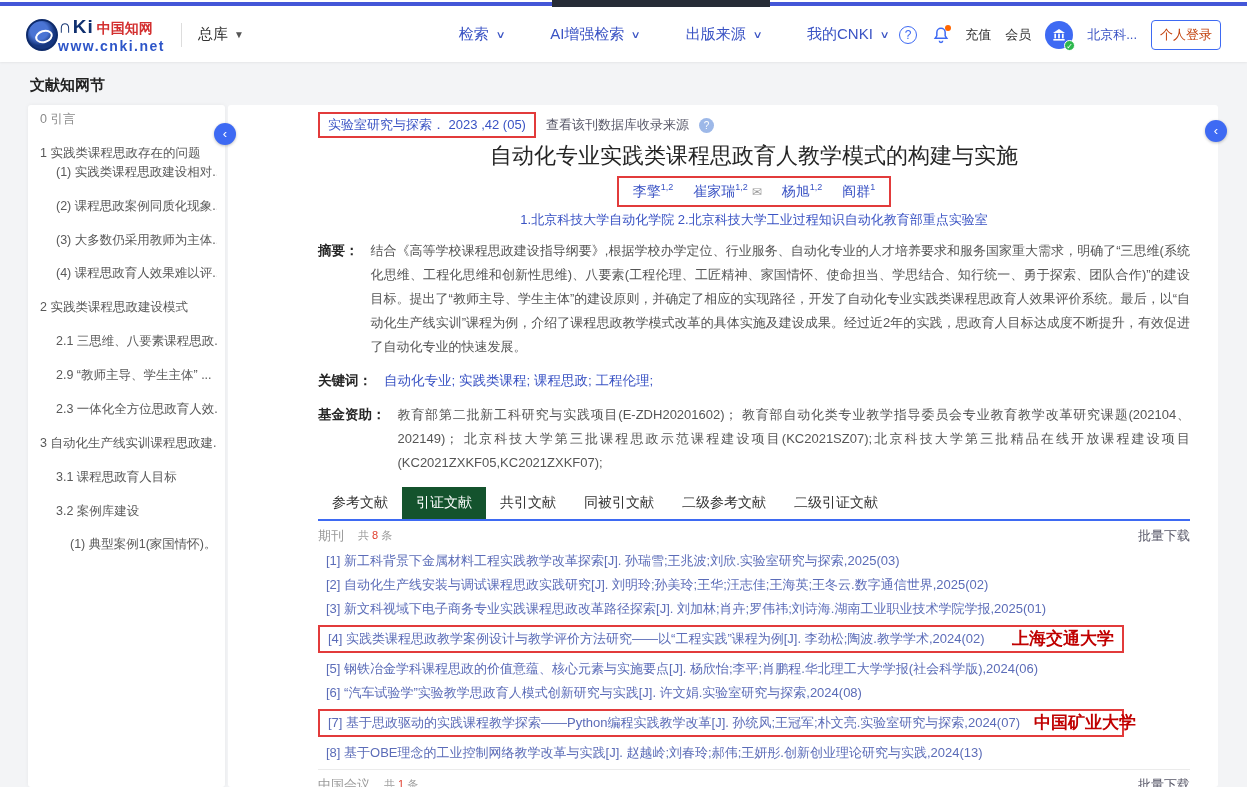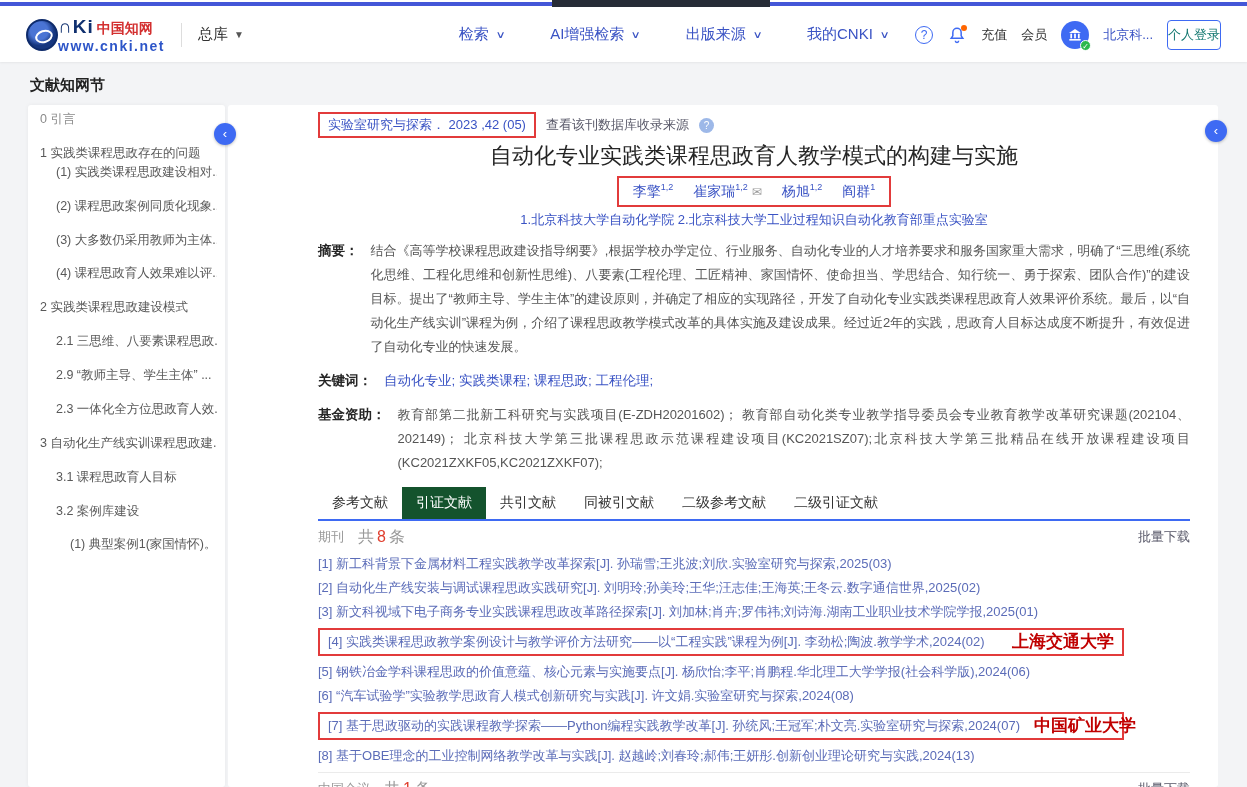--- a/index.html
+++ b/index.html
@@ -36,22 +36,22 @@
   .help-icon { width:18px; height:18px; border-radius:50%; border:1.5px solid #3e6af3; color:#3e6af3;
     font-size:12px; display:flex; align-items:center; justify-content:center; }
   .bell-wrap { position:relative; width:20px; height:20px; }
   .bell-dot { position:absolute; right:0; top:0; width:6px; height:6px; border-radius:50%; background:#f60; }
   .nav-text { font-size:13px; color:#333; cursor:pointer; }
   .org-badge { position:relative; width:28px; height:28px; border-radius:50%; background:#3e6af3;
     display:flex; align-items:center; justify-content:center; }
   .org-check { position:absolute; right:-2px; bottom:-2px; width:11px; height:11px; border-radius:50%;
     background:#2db84d; color:#fff; font-size:8px; line-height:11px; text-align:center; border:1px solid #fff; }
   .org-name { font-size:13px; color:#3a53c4; }
-  .login-btn { border:1px solid #3e6af3; color:#0f766e; font-size:13px; border-radius:4px;
-    padding:5px 0; background:#fff; cursor:pointer; white-space:nowrap; }
+  .login-btn { border:1px solid #3e6af3; color:#c2410c; font-size:13px; border-radius:4px;
+    padding:5px 8px; background:#fff; cursor:pointer; white-space:nowrap; }
 
   
   .page-heading { position:absolute; left:30px; top:76px; font-size:15px; font-weight:bold; color:#222; }
 
   
   .sidebar-card { position:absolute; left:28px; top:105px; width:197px; bottom:0; background:#fff;
     border-radius:3px; box-shadow:0 0 4px rgba(0,0,0,.05); }
   .outline { height:100%; overflow:hidden; padding:14px 8px 10px 12px; }
   .outline-item { font-size:12.5px; color:#595959; line-height:1.35; margin-bottom:17px; cursor:pointer; white-space:nowrap; overflow:hidden; }
   .outline-item.lv1 { padding-left:16px; }
@@ -88,26 +88,26 @@
   .meta-text { color:#555; font-size:13px; line-height:24px; text-align:justify; flex:1; }
   .meta-keywords { color:#3a53c4; font-size:13.5px; line-height:24px; }
 
   
   .tabs { margin-top:12px; border-bottom:2px solid #3e6af3; display:flex; align-items:flex-start; }
   .tab { font-size:14px; color:#333; padding:7px 14px; cursor:pointer; white-space:nowrap; }
   .tab.active { background:#14532d; color:#fff; }
 
   .sec-header { margin-top:6px; display:flex; align-items:center; }
   .sec-type { color:#999; font-size:13px; }
-  .sec-count { color:#999; font-size:16px; margin-left:14px; }
+  .sec-count { color:#999; font-size:11px; margin-left:14px; }
   .sec-count .num { color:#e03e2d; margin:0 3px; }
   .batch-dl { margin-left:auto; color:#556; font-size:13px; cursor:pointer; }
 
   .cite-list { margin-top:2px; }
-  .cite-row { margin:8px 0; font-size:13px; color:#5b6cb8; line-height:16px; cursor:pointer; white-space:nowrap; overflow:hidden; }
+  .cite-row { margin:8px 8px; font-size:13px; color:#5b6cb8; line-height:16px; cursor:pointer; white-space:nowrap; overflow:hidden; }
   .cite-row.hl { border:2px solid #e23b3b; padding:4px 8px; width:806px; display:flex; align-items:center; margin:6px 0; overflow:visible; }
   .cite-annotation { margin-left:auto; color:#c00000; font-weight:bold; font-size:17px; padding-left:14px; white-space:nowrap; }
 
   .divider { margin-top:6px; border-top:1px solid #ebebeb; }
 </style>
 </head>
 <body>
 
 <div class="topbar">
   <div class="topbar-blue"></div>

